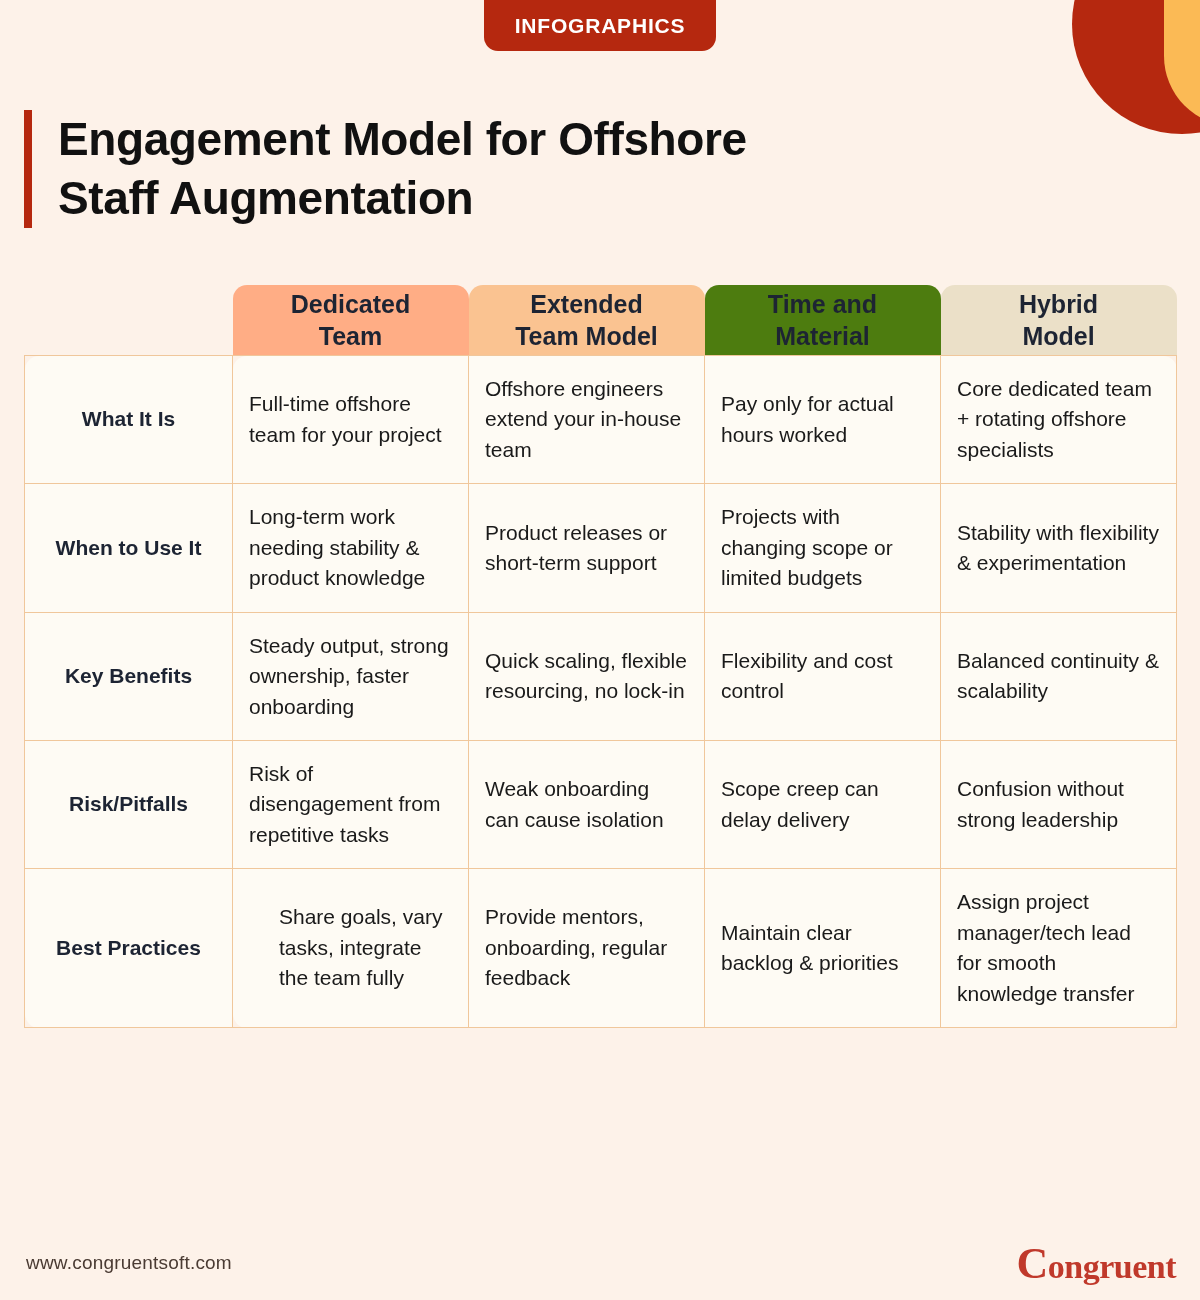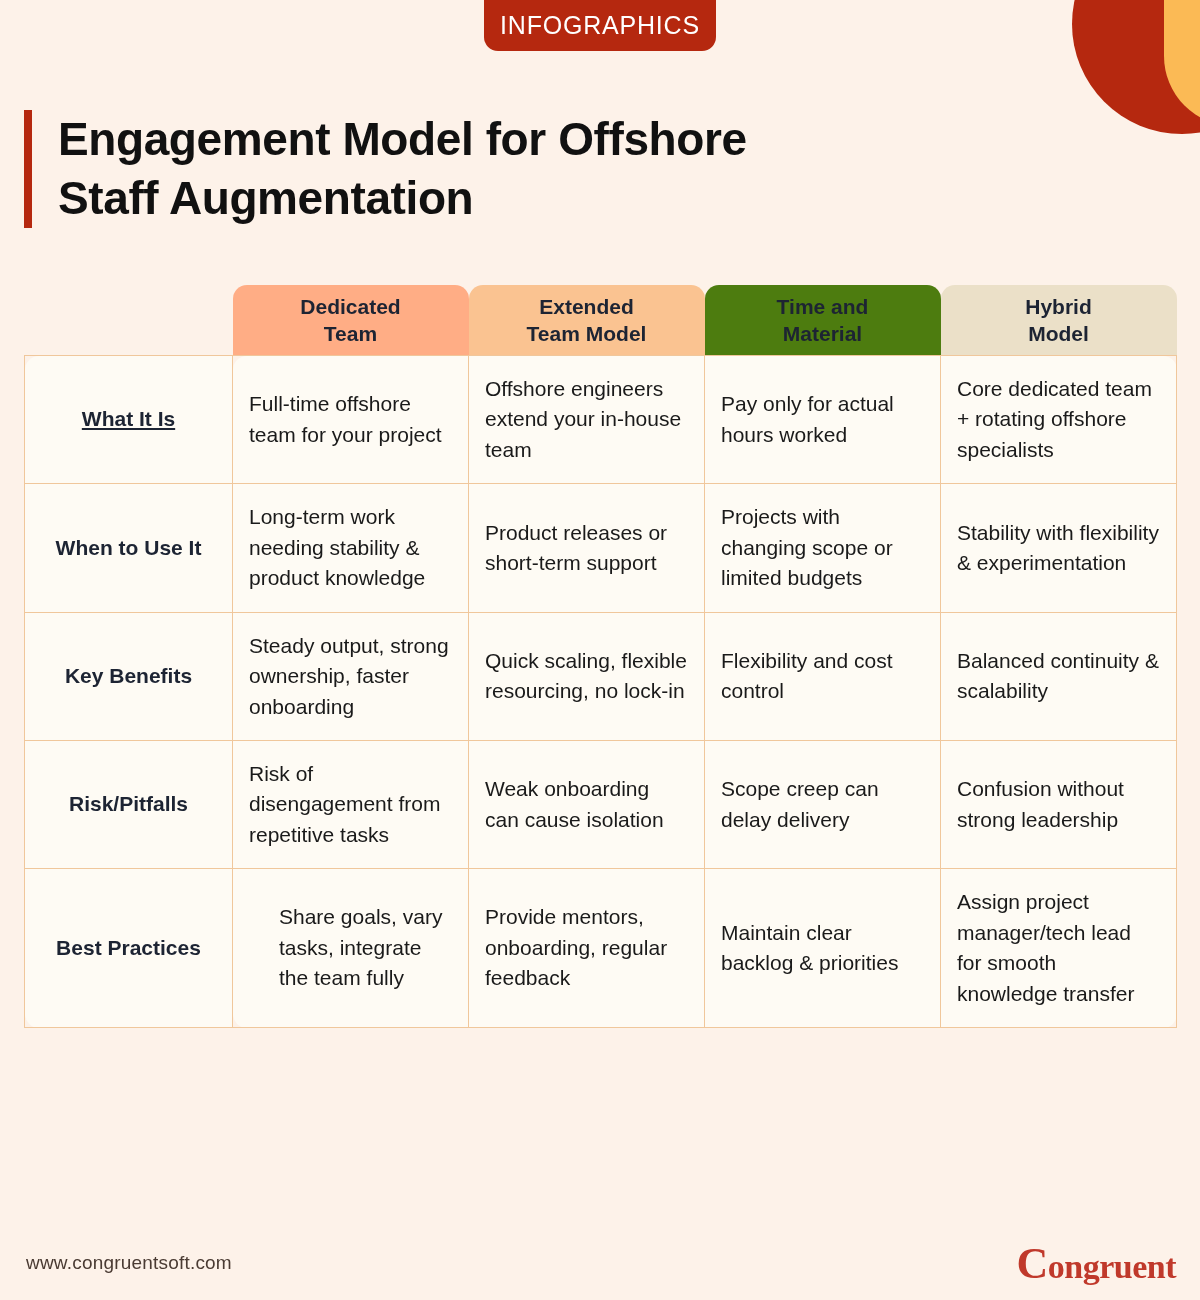--- a/index.html
+++ b/index.html
@@ -57,22 +57,22 @@
     background: #B5280F;
     border-bottom-left-radius: 14px;
     border-bottom-right-radius: 14px;
     display: flex;
     align-items: center;
     justify-content: center;
     z-index: 6;
   }
   .badge-text {
     color: #FFFFFF;
-    font-size: 25px;
-    font-weight: normal;
+    font-size: 21px;
+    font-weight: bold;
     letter-spacing: 0.8px;
   }
 
   
   .title-wrap {
     position: absolute;
     top: 110px;
     left: 24px;
     display: flex;
     align-items: stretch;
@@ -119,21 +119,21 @@
     vertical-align: bottom;
   }
   .hdr-cell {
     height: 70px;
     display: flex;
     align-items: center;
     justify-content: center;
     text-align: center;
     border-top-left-radius: 14px;
     border-top-right-radius: 14px;
-    font-size: 21px;
+    font-size: 25px;
     font-weight: bold;
     color: #1D2433;
     line-height: 1.3;
     padding: 0 8px;
     white-space: pre-line;
   }
   .hdr-empty { height: 70px; }
 
   
   tbody td {
@@ -147,21 +147,21 @@
   }
   tbody td.label-cell {
     border-left: 1px solid #F0C79B;
     text-align: center;
     font-weight: bold;
     font-size: 21px;
     color: #1D2433;
     background: #FEFBF4;
     padding: 18px 10px;
   }
-  tbody tr:first-child td.label-cell { border-top-left-radius: 14px; text-decoration: underline; }
+  tbody tr:first-child td.label-cell { border-top-left-radius: 14px; }
   tbody tr:last-child  td.label-cell { border-bottom-left-radius: 14px; }
   tbody tr:first-child td.data-cell.first-data { border-top-left-radius: 14px; }
   tbody tr:first-child td.data-cell.last-data  { border-top-right-radius: 14px; }
   tbody tr:last-child  td.data-cell.last-data  { border-bottom-right-radius: 14px; margin-left: 32px; }
   tbody tr:last-child  td.data-cell.first-data { border-bottom-left-radius: 14px; padding-left: 46px; }
 
   
   .footer {
     position: absolute;
     left: 0;

